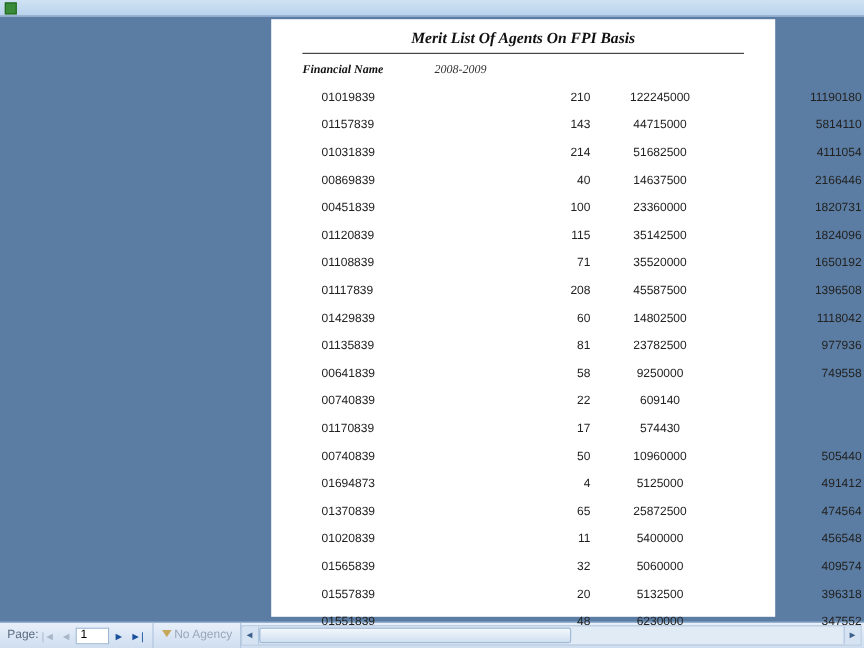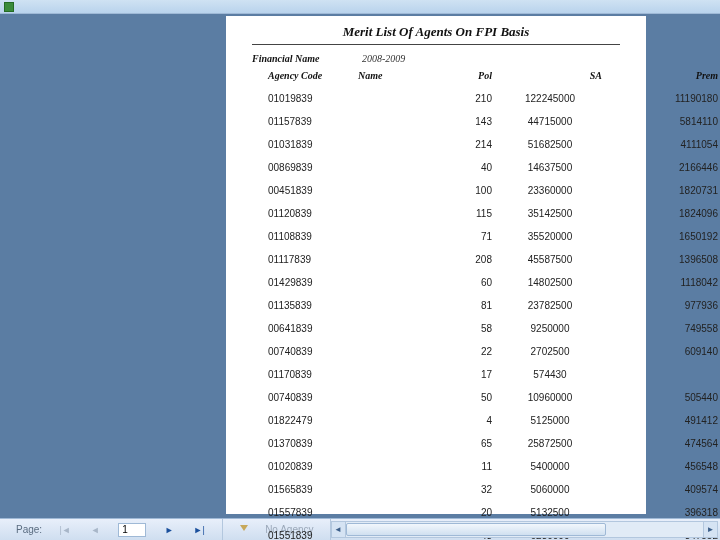--- a/index.html
+++ b/index.html
@@ -98,22 +98,22 @@
     border-top: 1px solid #9fb9d6;
     display: flex;
     align-items: stretch;
     font-size: 10px;
     color: #333;
   }
   .sb-group {
     display: flex;
     align-items: center;
     border-right: 1px solid #b3c7de;
-    padding: 0 16px;
-    gap: 16px;
+    padding: 0 6px;
+    gap: 1px;
   }
   .sb-label { color: #5a6c80; }
   .nav-btn {
     width: 14px; height: 14px;
     display: flex; align-items: center; justify-content: center;
     color: #1a4f9c;
     cursor: pointer;
     user-select: none;
     font-size: 9px;
   }
@@ -174,27 +174,20 @@
 </div>
 
 <div class="workspace">
   <div class="report">
     <div class="report-title">Merit List Of Agents On FPI Basis</div>
     <div class="hr"></div>
     <div class="meta-row">
       <div class="meta-label">Financial Name</div>
       <div class="meta-value">2008-2009</div>
     </div>
-    <div class="thead">
-      <div>Agency Code</div>
-      <div>Name</div>
-      <div>Pol</div>
-      <div>SA</div>
-      <div>Prem</div>
-    </div>
     <div class="tbody" id="tbody">
         <div class="trow">
           <div>01019839</div>
           <div></div>
           <div>210</div>
           <div>122245000</div>
           <div>11190180</div>
         </div>
         <div class="trow">
           <div>01157839</div>
@@ -263,38 +256,37 @@
           <div>00641839</div>
           <div></div>
           <div>58</div>
           <div>9250000</div>
           <div>749558</div>
         </div>
         <div class="trow">
           <div>00740839</div>
           <div></div>
           <div>22</div>
-          <div>2702500</div>
           <div>609140</div>
         </div>
         <div class="trow">
           <div>01170839</div>
           <div></div>
           <div>17</div>
           <div>574430</div>
         </div>
         <div class="trow">
           <div>00740839</div>
           <div></div>
           <div>50</div>
           <div>10960000</div>
           <div>505440</div>
         </div>
         <div class="trow">
-          <div>01822479</div>
+          <div>01694873</div>
           <div></div>
           <div>4</div>
           <div>5125000</div>
           <div>491412</div>
         </div>
         <div class="trow">
           <div>01370839</div>
           <div></div>
           <div>65</div>
           <div>25872500</div>

